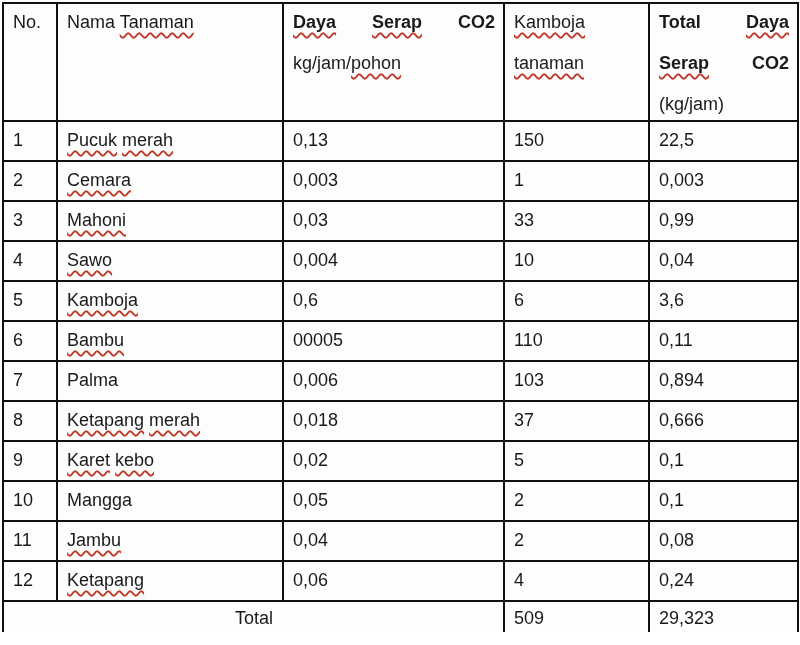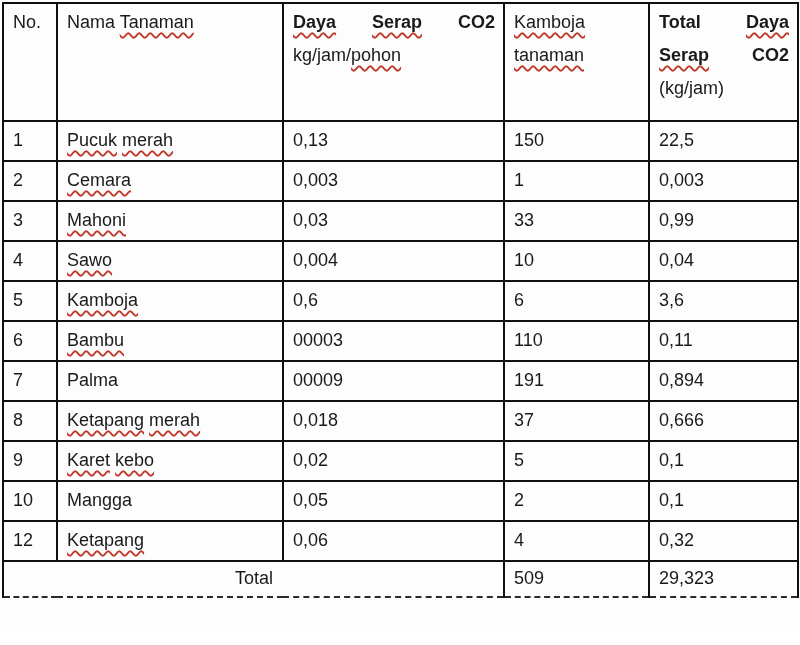--- a/index.html
+++ b/index.html
@@ -32,21 +32,21 @@
     padding:6px 8px 0 9px;
     line-height:24px;
     overflow:hidden;
     white-space:nowrap;
   }
   thead tr{height:118px;}
   tbody tr{height:40px;}
   tfoot tr{height:36px;}
   tfoot td{border-bottom:2px dashed #2a2a2a;padding-top:4px;}
   .hline{line-height:24px;}
-  .hline + .hline{margin-top:9px;}
+  .hline + .hline{margin-top:17px;}
   .just{display:flex;justify-content:space-between;font-weight:bold;}
   .sq{
     text-decoration-line:underline;
     text-decoration-style:wavy;
     text-decoration-color:var(--red);
     text-decoration-thickness:1.5px;
     text-underline-offset:4px;
     text-decoration-skip-ink:none;
     text-align:center;
   }
@@ -129,29 +129,29 @@
         <tr>
           <td>5</td>
           <td><span class="sq">Kamboja</span></td>
           <td>0,6</td>
           <td>6</td>
           <td>3,6</td>
         </tr>
         <tr>
           <td>6</td>
           <td><span class="sq">Bambu</span></td>
-          <td>00003</td>
+          <td>00005</td>
           <td>110</td>
           <td>0,11</td>
         </tr>
         <tr>
           <td>7</td>
           <td>Palma</td>
-          <td>00009</td>
-          <td>191</td>
+          <td>0,006</td>
+          <td>103</td>
           <td>0,894</td>
         </tr>
         <tr>
           <td>8</td>
           <td><span class="sq">Ketapang</span> <span class="sq">merah</span></td>
           <td>0,018</td>
           <td>37</td>
           <td>0,666</td>
         </tr>
         <tr>
@@ -162,25 +162,32 @@
           <td>0,1</td>
         </tr>
         <tr>
           <td>10</td>
           <td>Mangga</td>
           <td>0,05</td>
           <td>2</td>
           <td>0,1</td>
         </tr>
         <tr>
+          <td>11</td>
+          <td><span class="sq">Jambu</span></td>
+          <td>0,04</td>
+          <td>2</td>
+          <td>0,08</td>
+        </tr>
+        <tr>
           <td>12</td>
           <td><span class="sq">Ketapang</span></td>
           <td>0,06</td>
           <td>4</td>
-          <td>0,32</td>
+          <td>0,24</td>
         </tr>
       </tbody>
     <tfoot>
       <tr>
         <td colspan="3" class="total-label">Total</td>
         <td>509</td>
         <td>29,323</td>
       </tr>
     </tfoot>
   </table>

